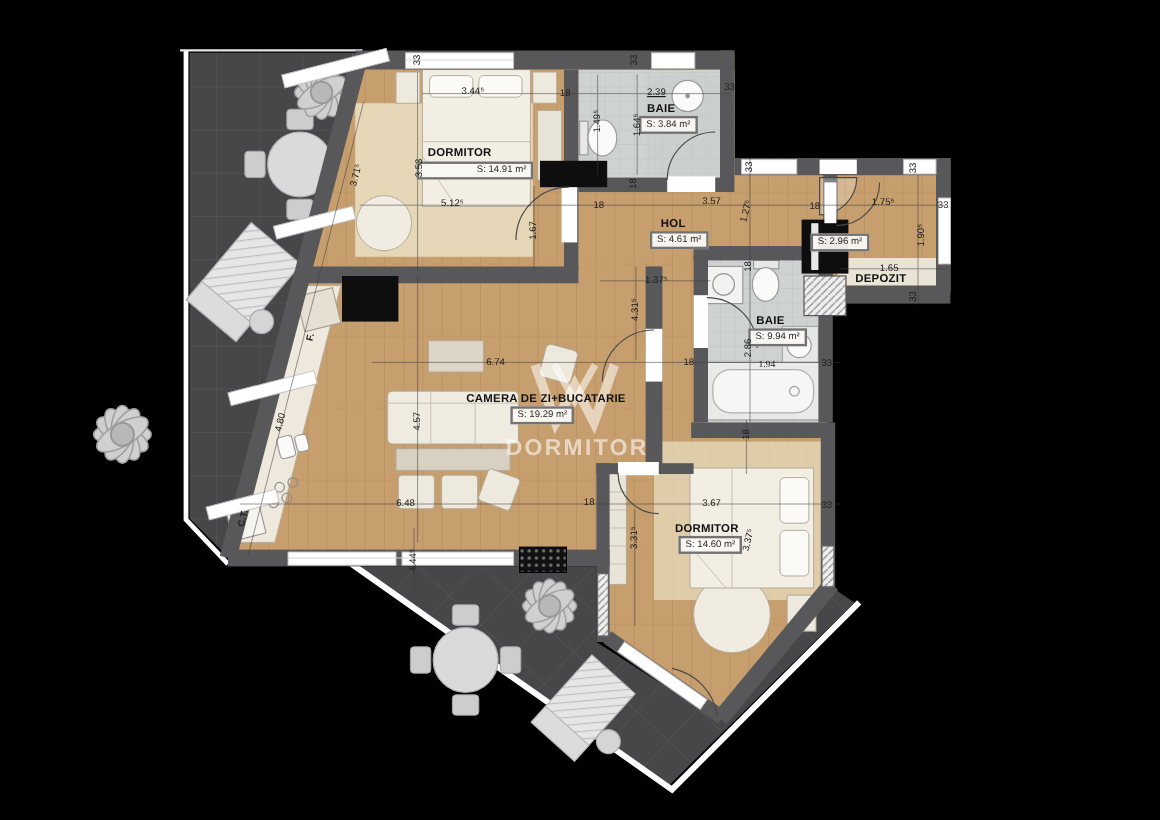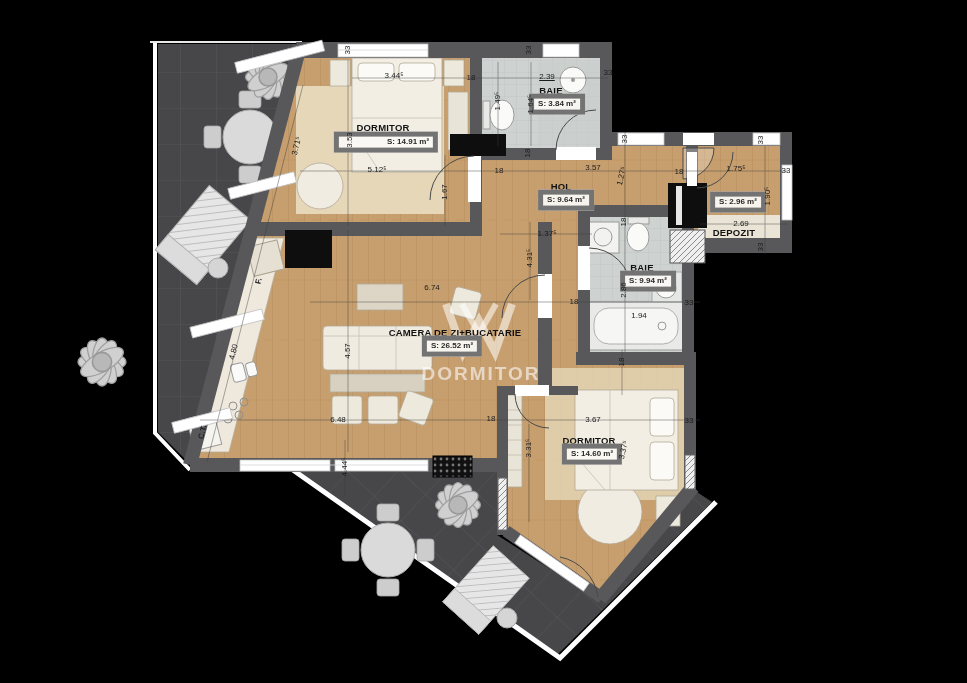--- a/index.html
+++ b/index.html
@@ -6,21 +6,21 @@
   #plan{position:relative;width:967px;height:683px;background:#000;overflow:hidden;
         font-family:"Liberation Sans",sans-serif;}
   #plan svg{position:absolute;left:0;top:0;}
   #labels{position:absolute;left:0;top:0;width:100%;height:100%;pointer-events:none;}
   .dim{position:absolute;font-size:8px;color:#1c1c1c;font-weight:500;white-space:nowrap;
        transform:translate(-50%,-50%);line-height:1;}
   .room-name{position:absolute;font-size:9.5px;font-weight:bold;color:#111;white-space:nowrap;
        transform:translate(-50%,-50%);letter-spacing:.2px;line-height:1;}
   .room-area{position:absolute;font-size:8px;color:#2a2a2a;white-space:nowrap;
        transform:translate(-50%,-50%);background:rgba(250,248,243,.95);
-       border:5px solid #737373;padding:1px 4px;line-height:1.1;font-weight:bold;}
+       border:2px solid #737373;padding:1px 4px;line-height:1.1;}
   .annot{position:absolute;font-size:8px;color:#222;font-weight:600;white-space:nowrap;
        transform:translate(-50%,-50%);line-height:1;}
   #watermark-text{position:absolute;left:481px;top:374px;transform:translate(-50%,-50%);
        color:rgba(255,255,255,.58);font-size:19px;font-weight:600;letter-spacing:2px;
        white-space:nowrap;}
 </style>
 </head>
 <body>
 
 <div id="plan">
@@ -291,31 +291,31 @@
   </g>
 
   <g stroke="rgba(255,255,255,0.55)" fill="none" stroke-linejoin="miter">
     <path d="M446,304 L463,352 L479,321 L495,352 L512,304" stroke-width="8"></path>
     <path d="M462,304 L479,334 L496,304" stroke-width="6"></path>
   </g>
 </svg>
 
 <div id="labels">
       <div class="room-name" style="left: 383px; top: 128px;">DORMITOR</div>
-      <div class="room-area" style="left: 386px; top: 142px; padding-left: 48px;">S: 14.91 m²</div>
+      <div class="room-area" style="left: 396px; top: 142px; padding-left: 48px;">S: 14.91 m²</div>
       <div class="room-name" style="left: 551px; top: 91px;">BAIE</div>
       <div class="room-area" style="left: 557px; top: 104px;">S: 3.84 m²</div>
       <div class="room-name" style="left: 561px; top: 187px;">HOL</div>
-      <div class="room-area" style="left: 566px; top: 200px;">S: 9.64 m²</div>
+      <div class="room-area" style="left: 566px; top: 200px;">S: 4.61 m²</div>
       <div class="room-name" style="left: 734px; top: 193px; margin-top: 40px;">DEPOZIT</div>
-      <div class="room-area" style="left: 738px; top: 202px; text-align: right;">S: 2.96 m²</div>
+      <div class="room-area" style="left: 700px; top: 202px; text-align: right;">S: 2.96 m²</div>
       <div class="room-name" style="left: 642px; top: 268px;">BAIE</div>
       <div class="room-area" style="left: 648px; top: 281px;">S: 9.94 m²</div>
       <div class="room-name" style="left: 455px; top: 333px;">CAMERA DE ZI+BUCATARIE</div>
-      <div class="room-area" style="left: 452px; top: 346px;">S: 26.52 m²</div>
+      <div class="room-area" style="left: 452px; top: 346px;">S: 19.29 m²</div>
       <div class="room-name" style="left: 589px; top: 441px;">DORMITOR</div>
       <div class="room-area" style="left: 592px; top: 454px;">S: 14.60 m²</div>
       <div class="dim" style="left: 348px; top: 50px; transform: translate(-50%, -50%) rotate(-90deg);">33</div>
       <div class="dim" style="left: 394px; top: 76px;">3.44⁵</div>
       <div class="dim" style="left: 471px; top: 78px;">18</div>
       <div class="dim" style="left: 529px; top: 50px; transform: translate(-50%, -50%) rotate(-90deg);">33</div>
       <div class="dim" style="left: 547px; top: 77px; text-decoration: underline;">2.39</div>
       <div class="dim" style="left: 608px; top: 73px;">33</div>
       <div class="dim" style="left: 498px; top: 101px; transform: translate(-50%, -50%) rotate(-90deg);">1.49⁵</div>
       <div class="dim" style="left: 531px; top: 104px; transform: translate(-50%, -50%) rotate(-90deg);">1.64⁵</div>
@@ -326,30 +326,30 @@
       <div class="dim" style="left: 445px; top: 192px; transform: translate(-50%, -50%) rotate(-90deg);">1.67</div>
       <div class="dim" style="left: 528px; top: 153px; transform: translate(-50%, -50%) rotate(-90deg);">18</div>
       <div class="dim" style="left: 593px; top: 168px; text-align: right;">3.57</div>
       <div class="dim" style="left: 622px; top: 176px; transform: translate(-50%, -50%) rotate(-76deg);">1.27⁵</div>
       <div class="dim" style="left: 679px; top: 172px;">18</div>
       <div class="dim" style="left: 736px; top: 169px;">1.75⁵</div>
       <div class="dim" style="left: 786px; top: 171px;">33</div>
       <div class="dim" style="left: 625px; top: 139px; transform: translate(-50%, -50%) rotate(-90deg);">33</div>
       <div class="dim" style="left: 761px; top: 140px; transform: translate(-50%, -50%) rotate(-90deg);">33</div>
       <div class="dim" style="left: 768px; top: 196px; transform: translate(-50%, -50%) rotate(-90deg);">1.90⁵</div>
-      <div class="dim" style="left: 741px; top: 224px;">2.69</div>
+      <div class="dim" style="left: 741px; top: 224px;">1.65</div>
       <div class="dim" style="left: 761px; top: 247px; transform: translate(-50%, -50%) rotate(-90deg);">33</div>
       <div class="dim" style="left: 547px; top: 234px;">1.37⁵</div>
       <div class="dim" style="left: 530px; top: 258px; transform: translate(-50%, -50%) rotate(-90deg);">4.31⁵</div>
       <div class="dim" style="left: 624px; top: 222px; transform: translate(-50%, -50%) rotate(-90deg);">18</div>
       <div class="dim" style="left: 624px; top: 290px; transform: translate(-50%, -50%) rotate(-90deg);">2.86</div>
-      <div class="dim" style="left: 639px; top: 316px;">1.94</div>
+      <div class="dim" style="left: 639px; top: 304px; font-family: Liberation Serif, serif;">1.94</div>
       <div class="dim" style="left: 689px; top: 303px;">33</div>
       <div class="dim" style="left: 574px; top: 302px;">18</div>
-      <div class="dim" style="left: 413px; top: 288px; margin-left: 19px;">6.74</div>
+      <div class="dim" style="left: 413px; top: 302px;">6.74</div>
       <div class="dim" style="left: 348px; top: 351px; transform: translate(-50%, -50%) rotate(-90deg);">4.57</div>
       <div class="dim" style="left: 338px; top: 420px;">6.48</div>
       <div class="dim" style="left: 491px; top: 419px;">18</div>
       <div class="dim" style="left: 593px; top: 420px;">3.67</div>
       <div class="dim" style="left: 689px; top: 421px;">33</div>
       <div class="dim" style="left: 529px; top: 448px; transform: translate(-50%, -50%) rotate(-90deg);">3.31⁵</div>
       <div class="dim" style="left: 624px; top: 450px; transform: translate(-50%, -50%) rotate(-76deg);">3.37⁵</div>
       <div class="dim" style="left: 234px; top: 352px; transform: translate(-50%, -50%) rotate(-76deg);">4.80</div>
       <div class="dim" style="left: 622px; top: 362px; transform: translate(-50%, -50%) rotate(-90deg);">18</div>
       <div class="dim" style="left: 345px; top: 467px; transform: translate(-50%, -50%) rotate(-90deg);">4.44⁵</div>

